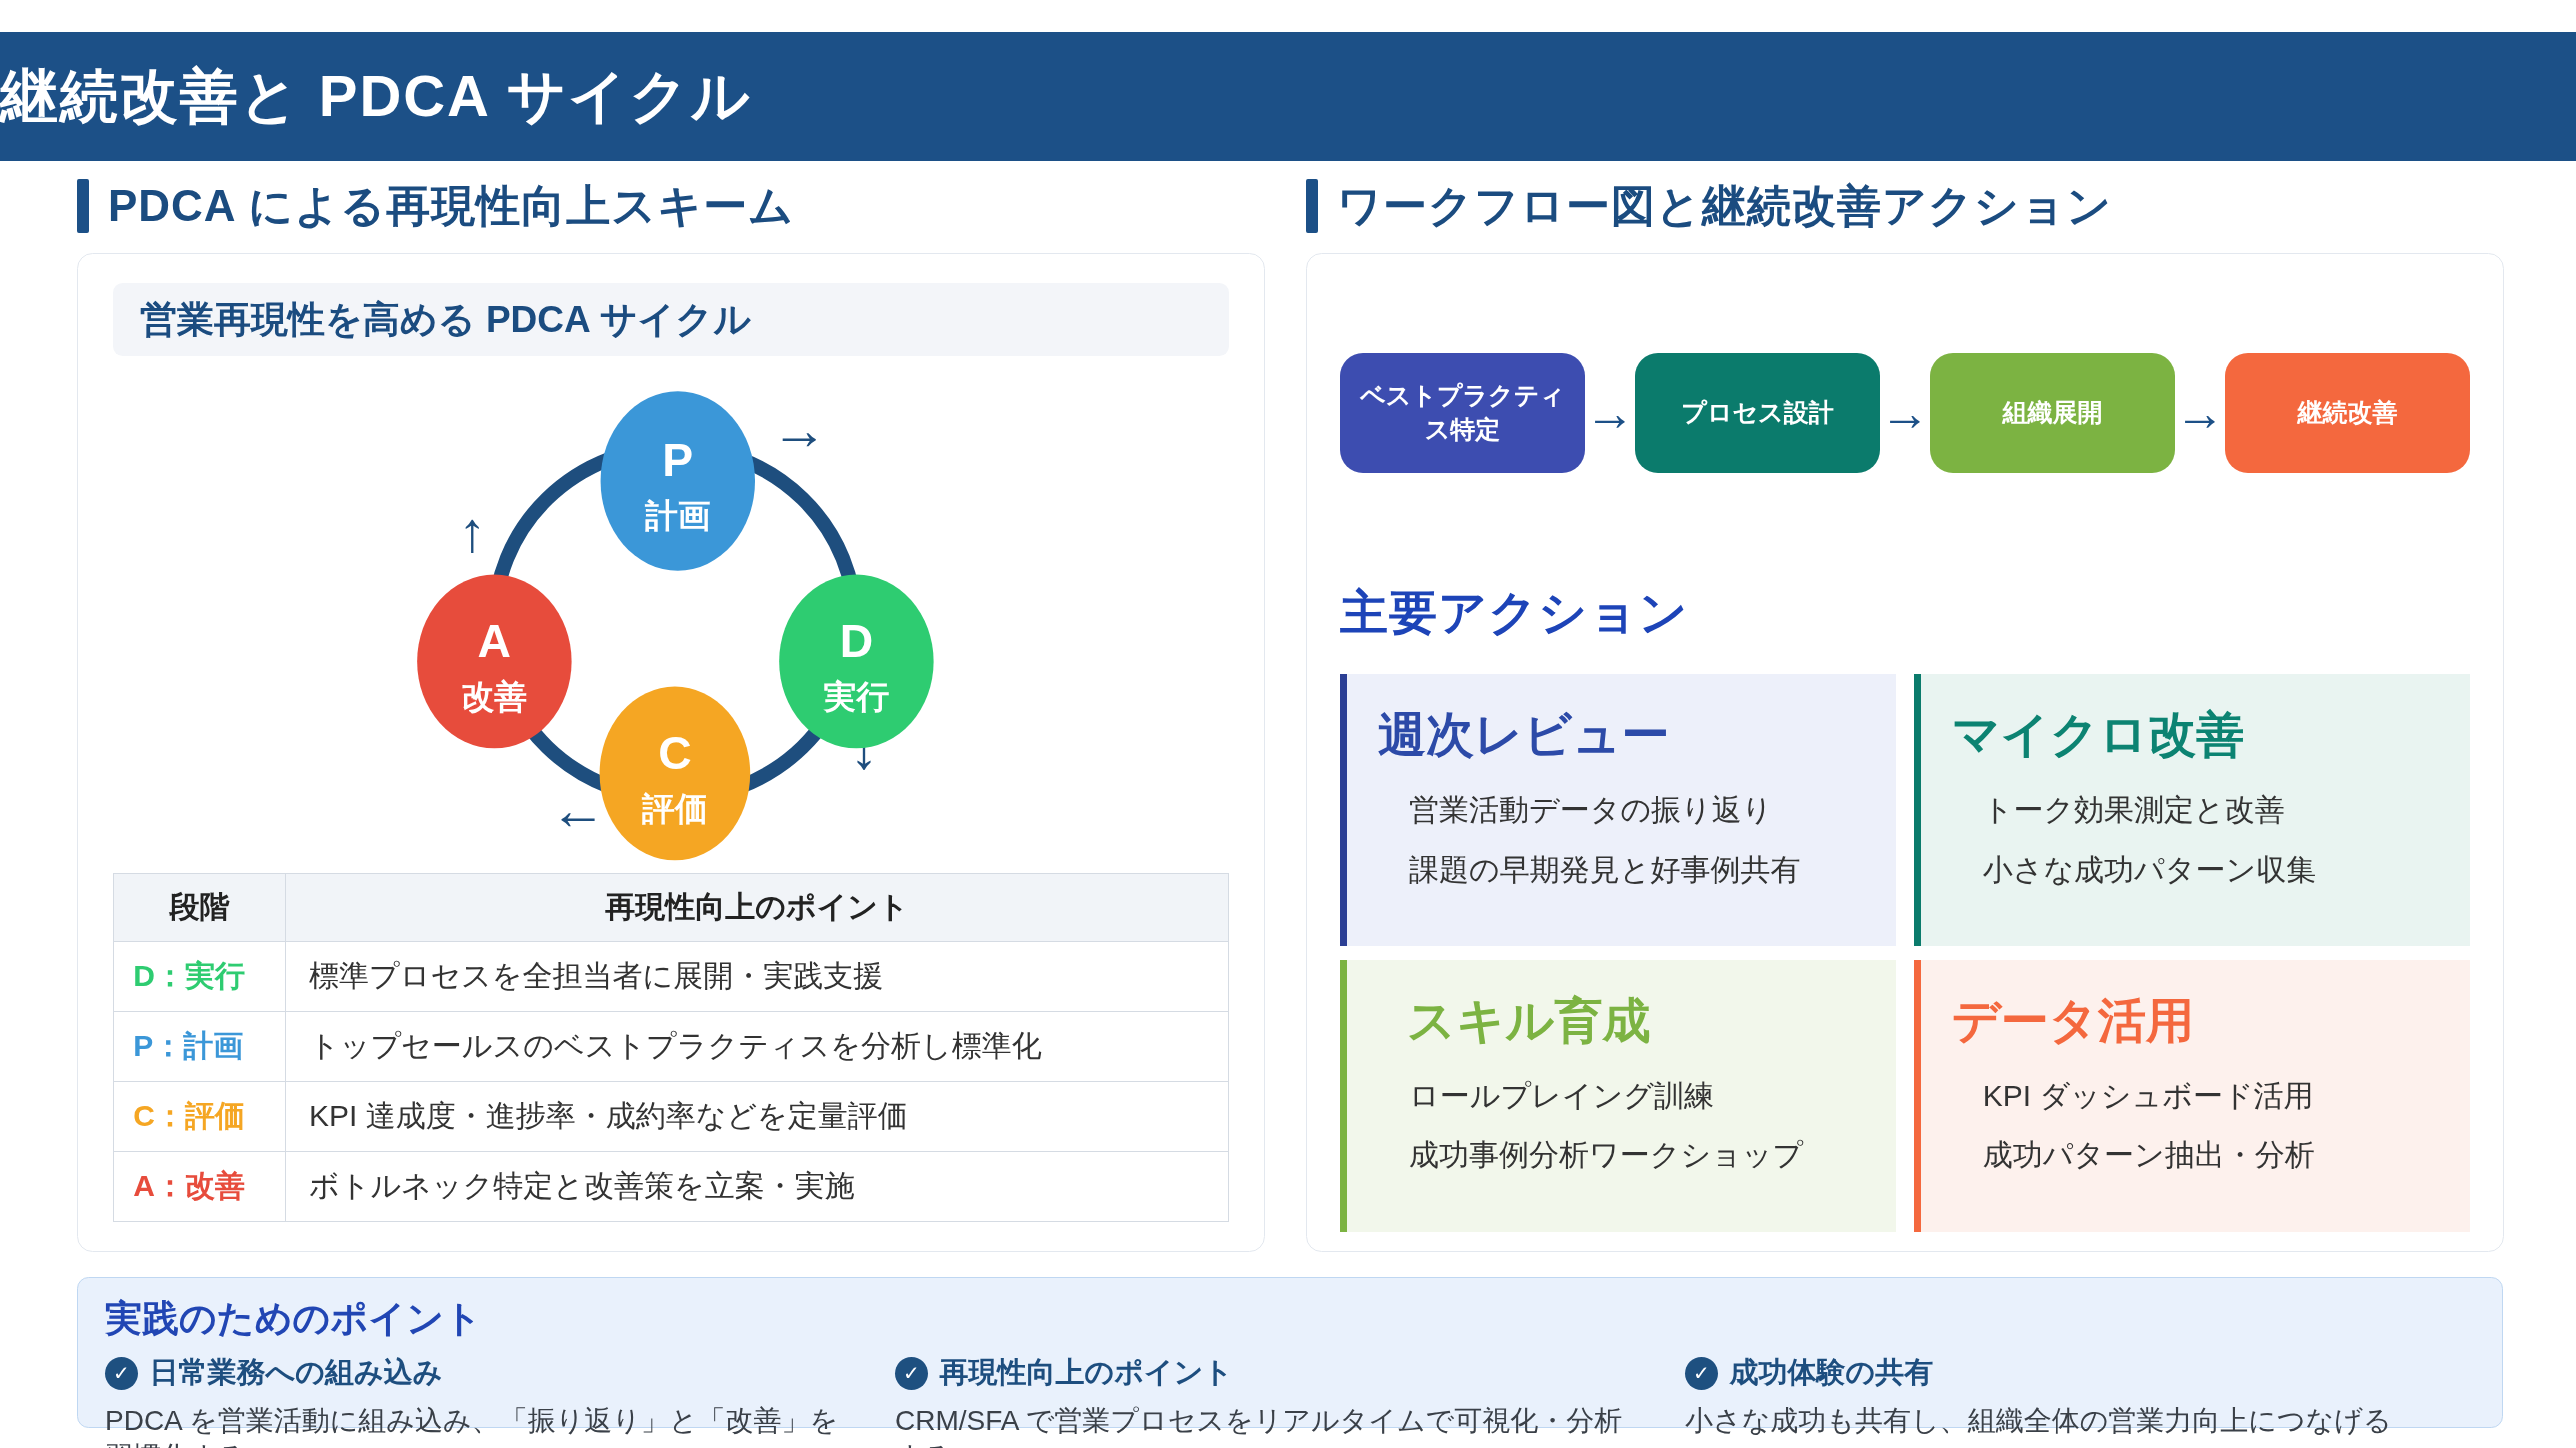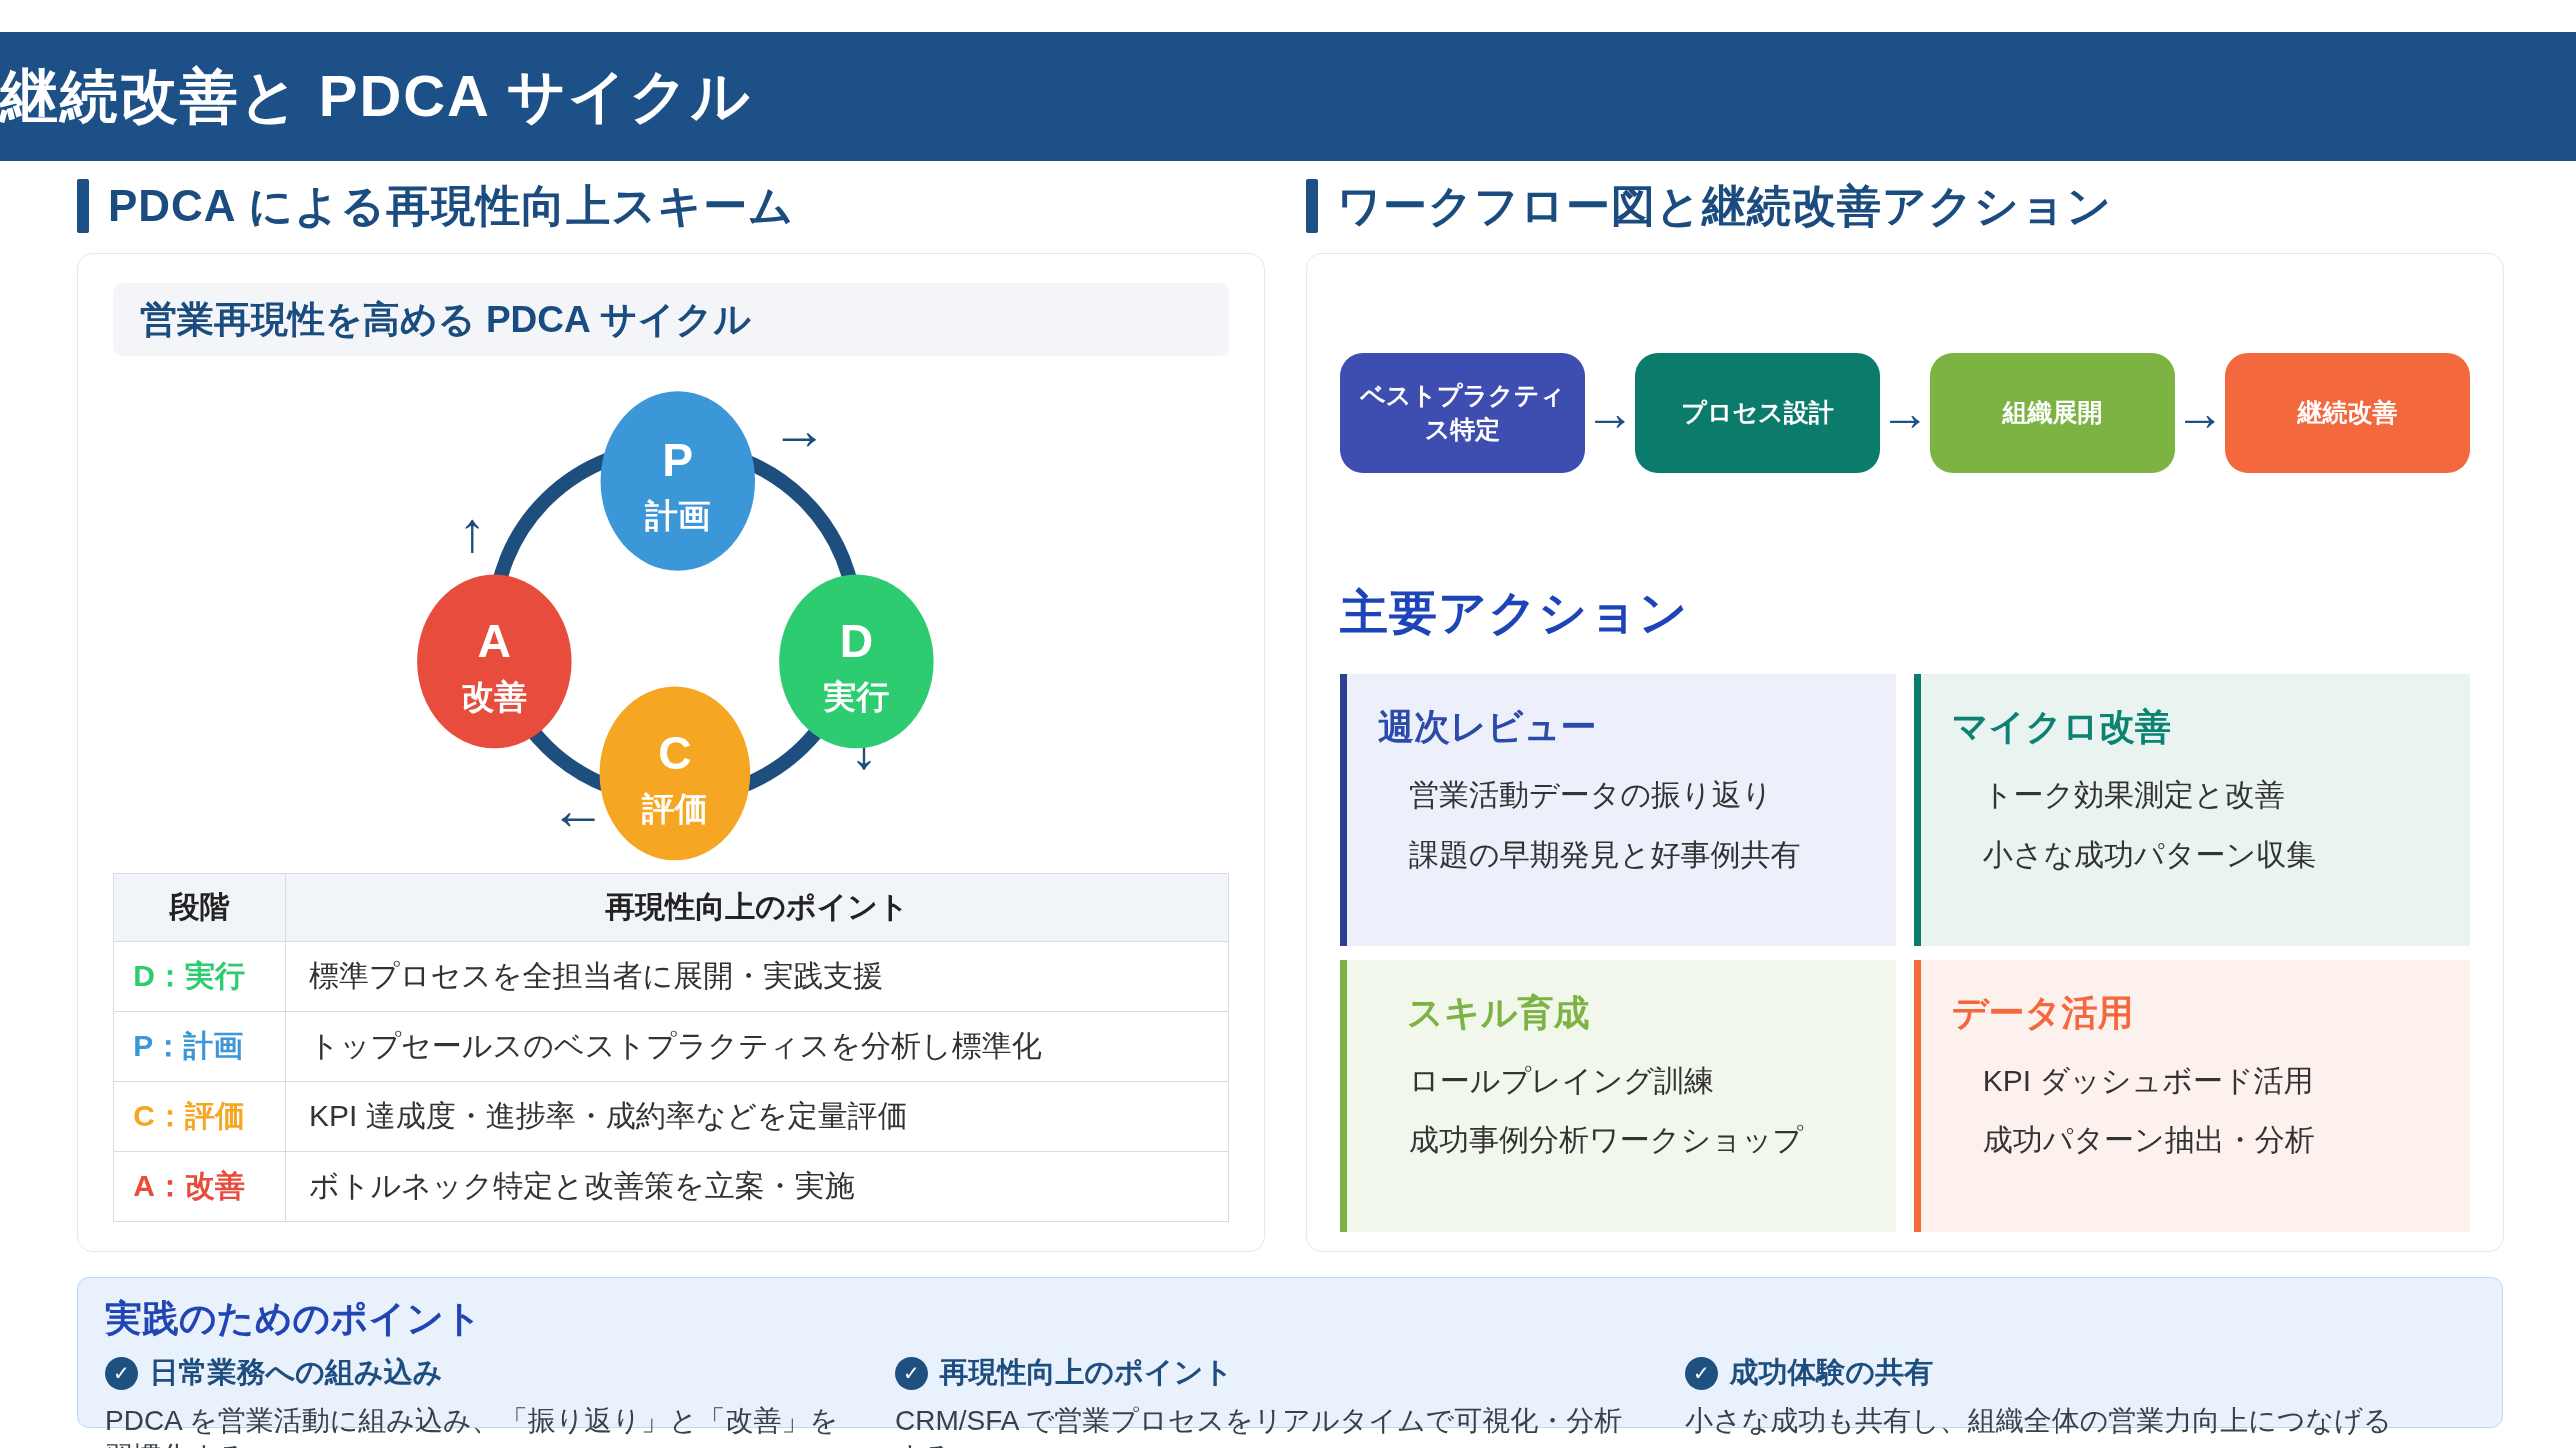--- a/index.html
+++ b/index.html
@@ -63,21 +63,21 @@
   }
   .wf-arrow { color:#1C5087; font-size:50px; font-weight:bold; }
 
   .actions-title { margin-top:108px; color:#1D44B8; font-size:48px; font-weight:bold; letter-spacing:1px; }
 
   .actions-grid {
     margin-top:29px; display:grid; grid-template-columns:1fr 1fr;
     column-gap:17.4px; row-gap:13.5px;
   }
   .action-card { min-height:272px; padding:29px 29px 25px 31px; border-left:7.7px solid #000; }
-  .action-card .ac-title { font-size:36px; font-weight:bold; }
+  .action-card .ac-title { font-size:48px; font-weight:bold; }
   .action-card ul { list-style:none; margin-top:23px; }
   .action-card li { font-size:30px; color:#333333; padding-left:31px; margin-top:19.3px; line-height:1.35; }
   .action-card li:first-child { margin-top:0; }
 
   
   .footer-panel {
     position:absolute; left:77px; top:1277px; width:2426px; height:151px;
     background:#E9F1FC; border:1.9px solid #BFD7F2; border-radius:11.6px;
     padding:15.5px 27px;
   }

